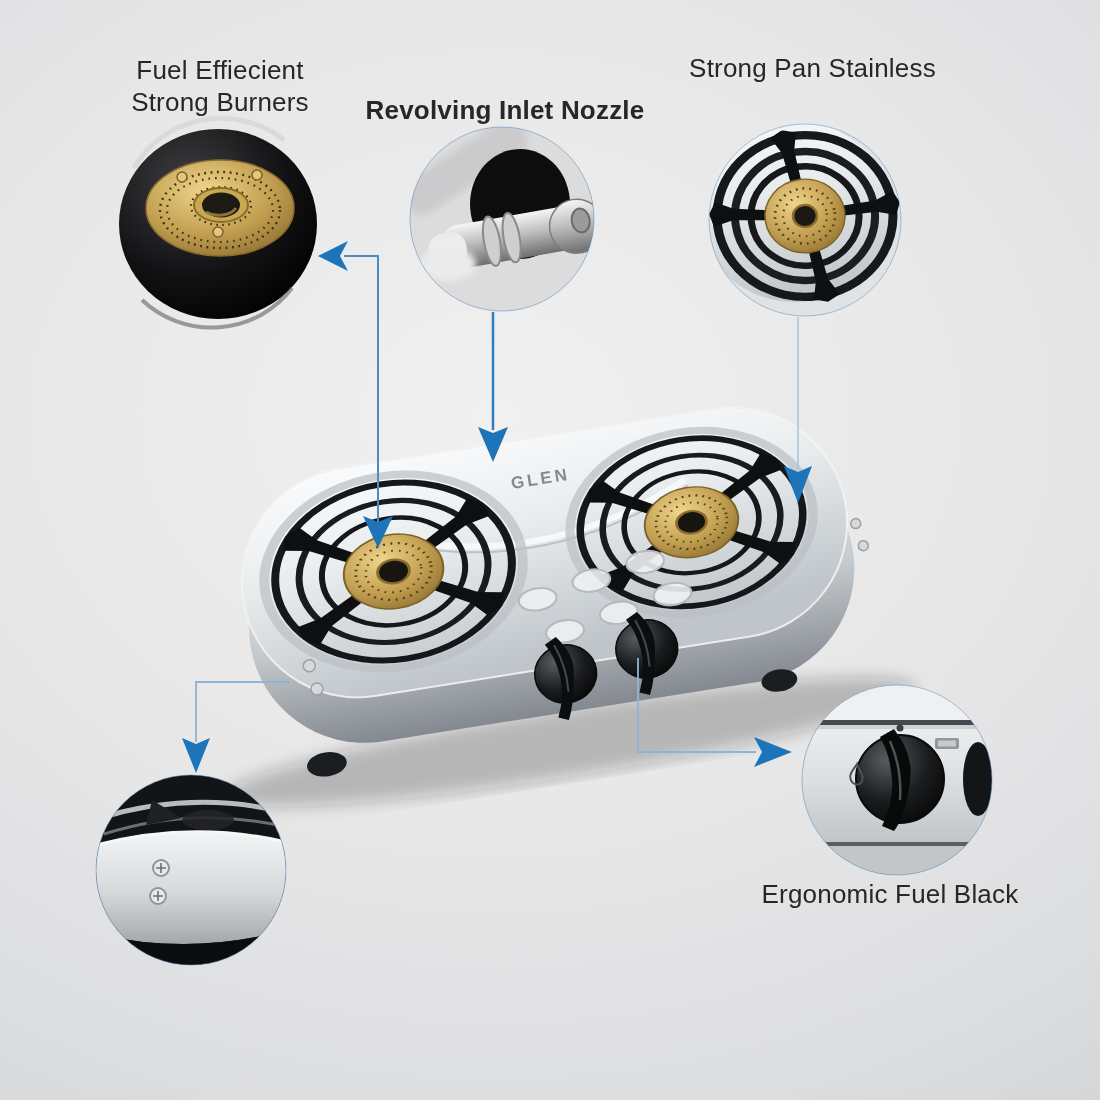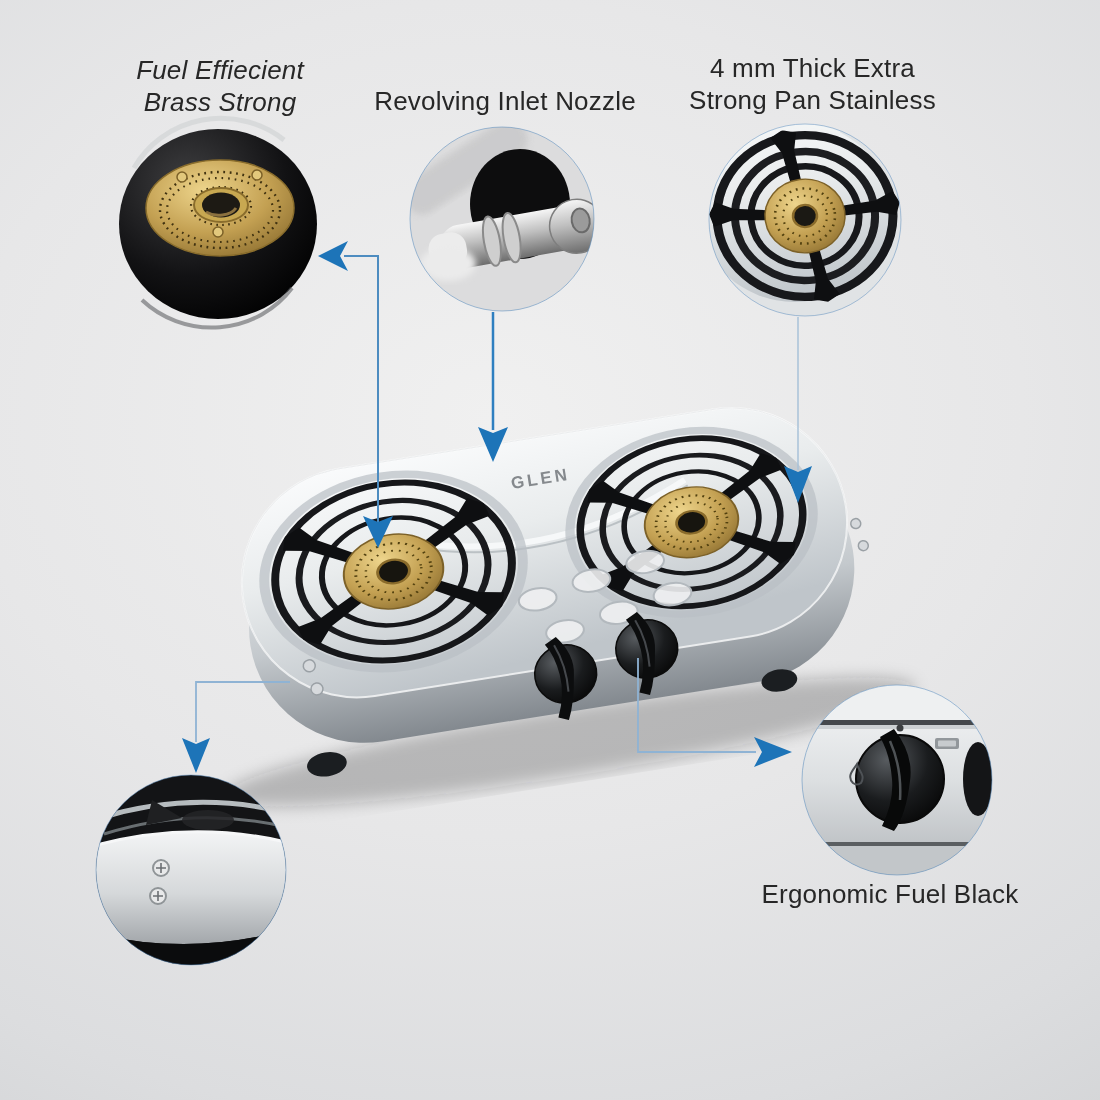--- a/index.html
+++ b/index.html
@@ -13,22 +13,22 @@
     background:
       radial-gradient(120% 95% at 45% 38%, #f0f0f0 0%, #e7e7e8 40%, #dcdddf 68%, #c9cbcd 100%);
   }
   #art{position:absolute;left:0;top:0;}
   .callout-label{
     position:absolute;
     font-size:26px;line-height:1.24;color:#272727;
     text-align:center;letter-spacing:.2px;
   }
   .callout-label div{white-space:nowrap;}
-  #label-brass{left:70px;top:54px;width:300px;font-style:italic;}
-  #label-nozzle{left:345px;top:85px;width:320px;}
+  #label-brass{left:70px;top:54px;width:300px;}
+  #label-nozzle{left:345px;top:94px;width:320px;font-weight:bold;}
   #label-pan{left:655px;top:52px;width:315px;}
   #label-steel{left:50px;top:978px;width:280px;}
   #label-knobs{left:730px;top:878px;width:320px;}
 </style>
 </head>
 <body>
 
 <div id="canvas">
 
   <svg id="art" width="1100" height="1100" viewBox="0 0 1100 1100">
@@ -291,26 +291,25 @@
       <polygon points="182,738 196,744 210,738 196,773" fill="#1d74b8"></polygon>
     </g>
     <g>
       <path d="M 638,658 L 638,752 L 756,752" stroke="#8fb3d4" stroke-width="1.8" fill="none"></path>
       <polygon points="754,737 762,752 754,767 792,752" fill="#1d74b8"></polygon>
     </g>
   </svg>
 
   <div class="callout-label" id="label-brass">
     <div>Fuel Effiecient</div>
-    <div>Brass Strong</div>
+    <div>Strong Burners</div>
   </div>
   <div class="callout-label" id="label-nozzle">
     <div>Revolving Inlet Nozzle</div>
   </div>
   <div class="callout-label" id="label-pan">
-    <div>4 mm Thick Extra</div>
     <div>Strong Pan Stainless</div>
   </div>
   <div class="callout-label" id="label-knobs">
     <div>Ergonomic Fuel Black</div>
   </div>
 
 </div>
 
 </body></html>

